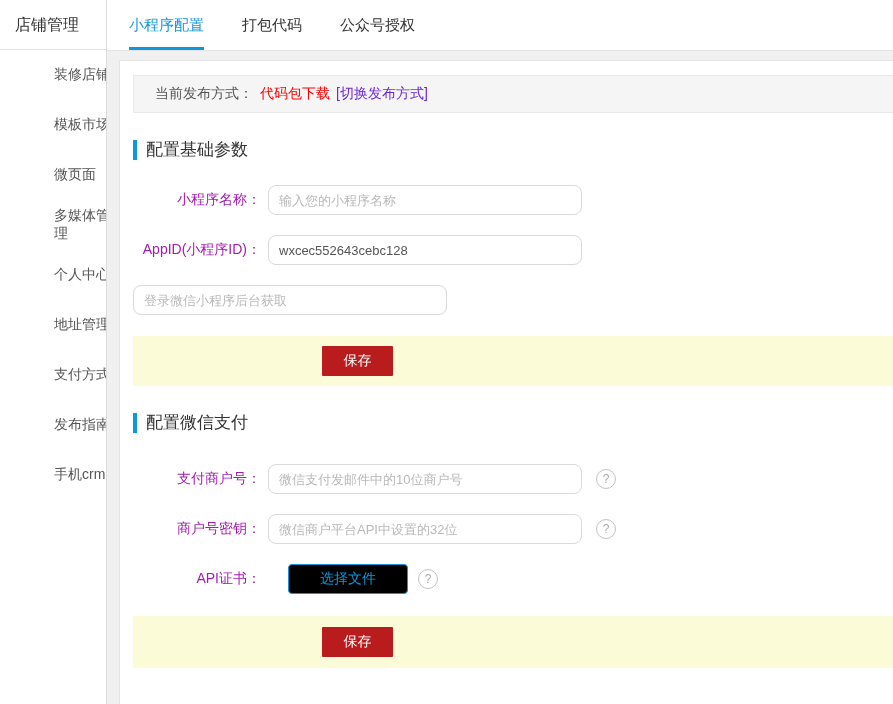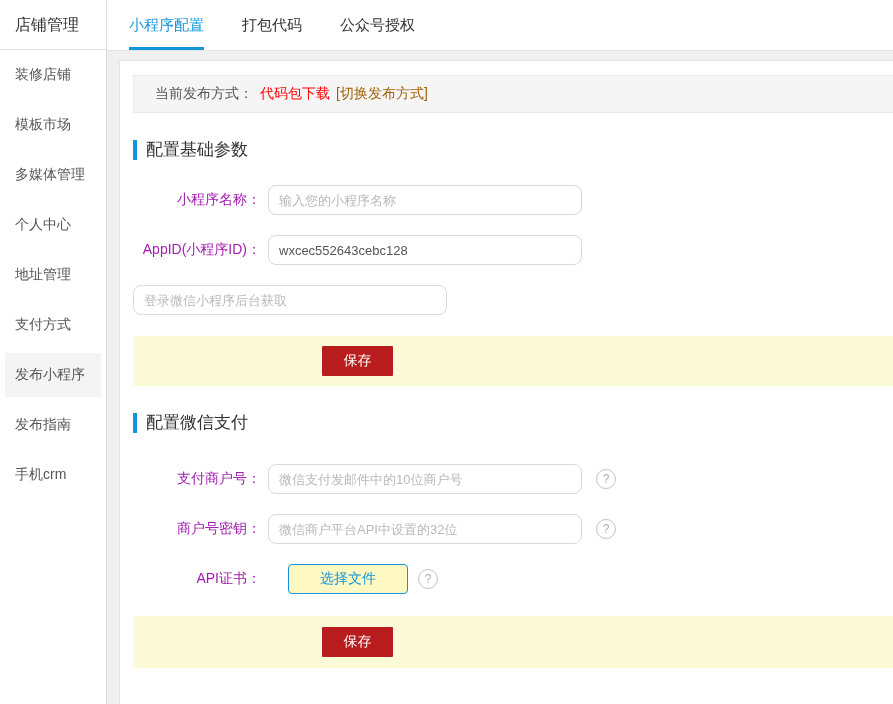--- a/index.html
+++ b/index.html
@@ -5,82 +5,82 @@
   * { margin:0; padding:0; box-sizing:border-box; }
   html,body { width:893px; height:704px; overflow:hidden; background:#fff;
     font-family:"Liberation Sans","DejaVu Sans",sans-serif; }
   body { position:relative; }
 
   
   .sidebar { position:absolute; left:0; top:0; width:110px; height:704px; background:#fff; }
   .sidebar-header { height:50px; line-height:50px; padding-left:15px; font-size:16px; color:#333;
     border-bottom:1px solid #e2e2e2; }
   .side-item { height:50px; display:flex; align-items:center; padding-left:15px;
-    font-size:14px; color:#555; cursor:pointer; }
+    font-size:14px; color:#555; cursor:pointer;margin-left:39px; }
   .side-item.active { background:#f4f4f4; margin:3px 9px 3px 5px; height:44px; padding-left:10px; }
   .v-divider { position:absolute; left:106px; top:0; width:1px; height:704px; background:#dcdcdc; }
 
   
   .tabbar { position:absolute; left:107px; top:0; right:0; height:51px; background:#fff;
     border-bottom:1px solid #e4e4e4; display:flex; align-items:stretch; }
   .tab { margin-left:38px; font-size:15px; color:#333; display:flex; align-items:center;
     cursor:pointer; border-bottom:3px solid transparent; padding-top:3px; }
   .tab:first-child { margin-left:22px; }
   .tab.active { color:#1296db; border-bottom-color:#1296db; }
 
   
   .content-bg { position:absolute; left:107px; top:51px; right:0; bottom:0; background:#f0f0f0; }
   .panel { position:absolute; left:119px; top:60px; right:-4px; bottom:-4px; background:#fff;
     border:1px solid #e4e4e4; padding-left:13px; overflow:hidden; }
 
   .notice { margin-top:14px; height:38px; background:#f5f5f5; border:1px solid #e9e9e9;
     display:flex; align-items:center; padding-left:21px; font-size:14px; color:#555; }
   .notice .red { color:#ff0000; margin-left:7px; }
-  .notice .link { color:#a16207; margin-left:6px; cursor:pointer; text-decoration:none; }
+  .notice .link { color:#6d28d9; margin-left:6px; cursor:pointer; text-decoration:none; }
 
   .section-title { margin-top:26px; height:21px; display:flex; align-items:center; }
   .section-title .bar { width:4px; height:20px; background:#1296db; margin-right:9px; }
   .section-title .txt { font-size:17px; color:#333; }
 
   .form-row { display:flex; align-items:center; }
   .form-row .lbl { width:135px; text-align:right; padding-right:7px; font-size:14px; color:#a21caf; }
   .form-row input { width:314px; height:30px; border:1px solid #d9d9d9; border-radius:8px;
     padding:0 10px; font-size:13px; color:#555; outline:none;
     font-family:"Liberation Sans","DejaVu Sans",sans-serif; }
   .form-row input::placeholder { color:#b9b9b9; }
   .mt25 { margin-top:25px; } .mt20 { margin-top:20px; } .mt31 { margin-top:31px; }
 
   .help { width:20px; height:20px; border:1px solid #c3c3c3; border-radius:50%;
     color:#ababab; font-size:12px; line-height:18px; text-align:center; margin-left:14px;
     cursor:pointer; background:#fff; }
 
-  .file-btn { margin-left:20px; width:120px; height:30px; background:#fef9c3;
+  .file-btn { margin-left:20px; width:120px; height:30px; background:#000000;
     border:1px solid #1296db; border-radius:4px; color:#1296db; font-size:14px; cursor:pointer;
     font-family:"Liberation Sans","DejaVu Sans",sans-serif; }
   .file-row .help { margin-left:10px; }
 
   .save-bar { margin-top:21px; height:50px; background:#fbfbd8; position:relative; }
   .save-bar.second { margin-top:22px; height:52px; }
   .save-btn { position:absolute; left:189px; top:10px; width:71px; height:30px;
     background:#b91c1c; color:#fff; border:none; font-size:14px; cursor:pointer; border-radius:1px;
     font-family:"Liberation Sans","DejaVu Sans",sans-serif; }
   .save-bar.second .save-btn { top:11px; }
 </style>
 </head>
 <body>
 
 <div class="sidebar">
   <div class="sidebar-header">店铺管理</div>
   <div class="side-item">装修店铺</div>
   <div class="side-item">模板市场</div>
+  <div class="side-item">微页面</div>
   <div class="side-item">多媒体管理</div>
   <div class="side-item">个人中心</div>
   <div class="side-item">地址管理</div>
   <div class="side-item">支付方式</div>
-  <div class="side-item active">发布小程序</div>
   <div class="side-item">发布指南</div>
   <div class="side-item">手机crm</div>
 </div>
 <div class="v-divider"></div>
 
 <div class="tabbar">
   <div class="tab active">小程序配置</div>
   <div class="tab">打包代码</div>
   <div class="tab">公众号授权</div>
 </div>

